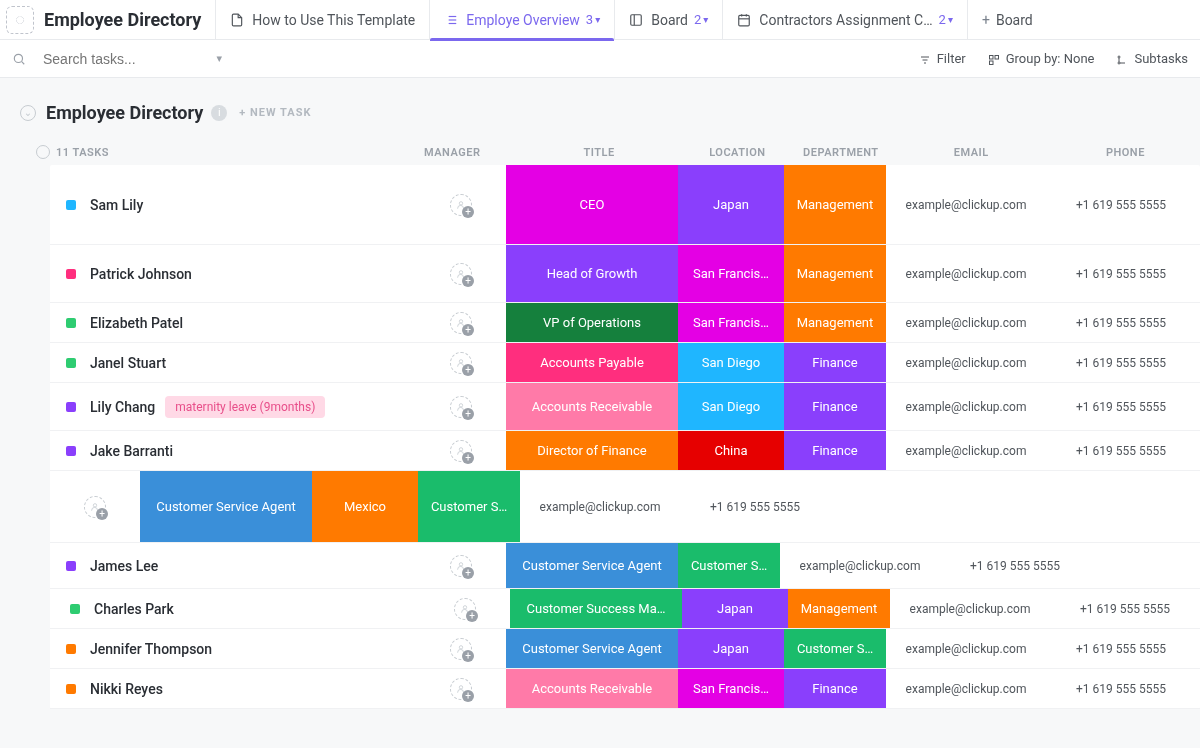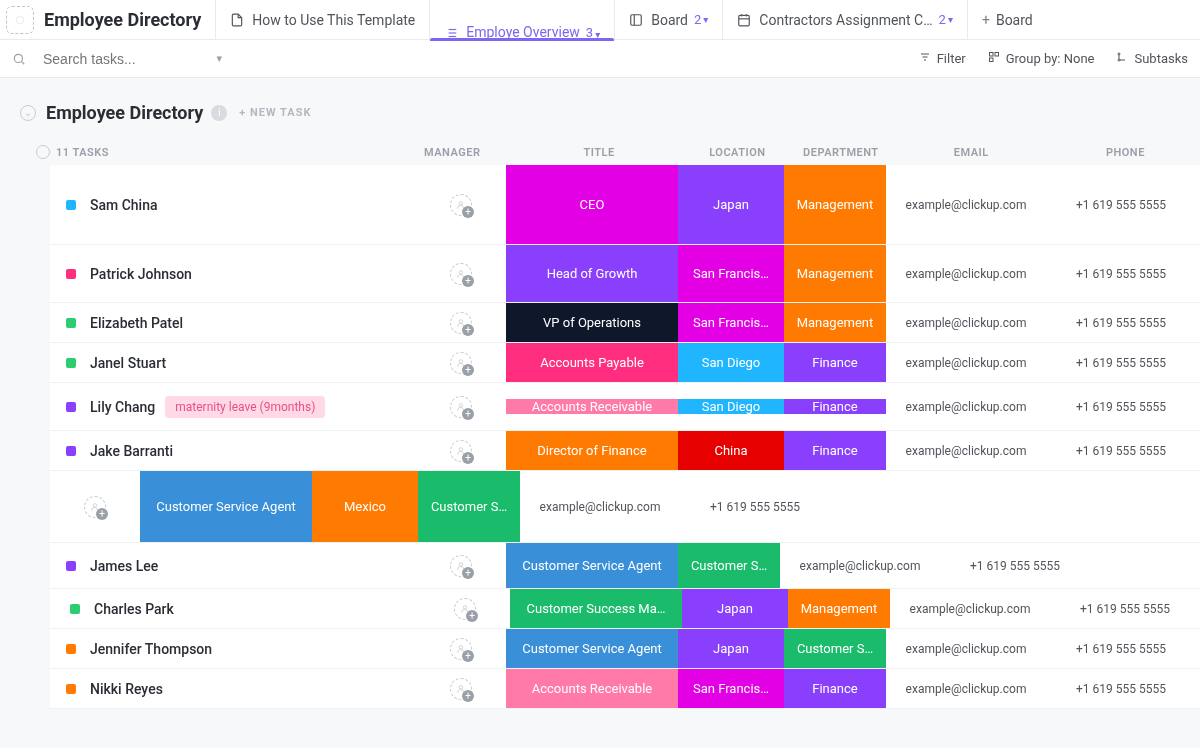--- a/index.html
+++ b/index.html
@@ -1,34 +1,34 @@
 <!DOCTYPE html>
 <html><head>
 <meta charset="utf-8">
 <style>
 * { box-sizing: border-box; margin: 0; padding: 0; }
 body { font-family: -apple-system, BlinkMacSystemFont, "Segoe UI", Roboto, sans-serif; background: #f7f8f9; font-size: 14px; color: #2a2e34; width: 1200px; }
 .topbar { display: flex; align-items: center; background: #fff; height: 40px; padding: 0 6px; border-bottom: 1px solid #e8eaed; }
 .topbar .logo { width: 28px; height: 28px; border: 1px dashed #c0c4cc; border-radius: 6px; margin-right: 10px; display:flex; align-items:center; justify-content:center; color:#c0c4cc; font-size:16px;}
 .topbar .title { font-weight: 700; font-size: 18px; margin-right: 14px; }
 .tab { display: flex; align-items: center; padding: 0 14px; height: 40px; cursor: pointer; color: #50555b; border-left: 1px solid #e8eaed; position: relative; white-space: nowrap; }
-.tab.active { color: #7b68ee; align-items: flex-end; }
+.tab.active { color: #7b68ee; }
 .tab.active::after { content:""; position:absolute; bottom:-1px; left:0; right:0; height:3px; background:#7b68ee; border-radius:2px 2px 0 0;}
 .tab .icon { margin-right: 8px; display:inline-flex; }
 .tab .count { color: #7b68ee; margin-left: 6px; font-size:13px; }
 .tab .caret { margin-left: 2px; font-size:10px; color:#7b68ee; }
 .tab.plain .count, .tab.plain .caret { color: #7b68ee; }
 .addview { display:flex; align-items:center; padding:0 14px; color:#50555b; cursor:pointer; border-left:1px solid #e8eaed; height:40px;}
 .addview .plus { margin-right:6px; font-size:14px; color:#7a828d;}
 .toolbar { display:flex; align-items:center; background:#fff; height:38px; padding:0 12px; border-bottom:1px solid #e8eaed; }
 .search { display:flex; align-items:center; color:#9aa0a8; flex: 0 0 210px; }
 .search input { border:none; outline:none; font-size:14px; margin-left:17px; width:140px; color:#2a2e34; }
 .search .chev { margin-left:auto; font-size:11px; color:#9aa0a8;}
 .spacer { flex:1; }
-.tool-item { display:flex; align-items:flex-start; margin-left:22px; color:#50555b; cursor:pointer; font-size:13px;}
+.tool-item { display:flex; align-items:flex-end; margin-left:22px; color:#50555b; cursor:pointer; font-size:13px;}
 .tool-item .ticon { margin-right:6px; display:inline-flex;}
 .section-header { display:flex; align-items:center; padding: 24px 20px 10px 20px; }
 .section-header .chev2 { width:16px; height:16px; border:1.5px solid #c7ccd1; border-radius:50%; margin-right:10px; display:flex; align-items:center; justify-content:center; font-size:10px; color:#c7ccd1;}
 .section-header .stitle { font-weight:700; font-size:18px; margin-right:8px;}
 .section-header .info { width:16px;height:16px;border-radius:50%; background:#d8dce0; color:#fff; font-size:11px; display:flex;align-items:center;justify-content:center; margin-right:12px;}
 .section-header .newtask { color:#b3b9c0; font-size:11px; font-weight:700; letter-spacing:1px; cursor:pointer;}
 .grid { padding: 6px 0 30px 20px; }
 .col-headers { display:flex; align-items:center; padding: 6px 0 6px 10px; color:#9aa0a8; font-size:11px; font-weight:600; letter-spacing:0.5px; }
 .hd-check { width:26px; display:flex; justify-content:center;}
 .hd-check .circ{width:14px;height:14px;border:1.5px solid #c7ccd1;border-radius:50%;}
@@ -178,21 +178,21 @@
     <div class="hd-title">TITLE</div>
     <div class="hd-loc">LOCATION</div>
     <div class="hd-dept">DEPARTMENT</div>
     <div class="hd-email">EMAIL</div>
     <div class="hd-phone">PHONE</div>
   </div>
   <div class="rows" id="rows">
       <div class="row" style="height: 80px;">
         <div class="r-name">
           <span class="dot" style="background:#1fb6ff"></span>
-          <span class="nm">Sam China</span>
+          <span class="nm">Sam Lily</span>
         </div>
         <div class="r-mgr">
           <div class="mgr-ph">
             <svg width="10" height="10" viewBox="0 0 24 24" fill="none" stroke="#c7ccd1" stroke-width="2">
               <circle cx="12" cy="8" r="4"></circle>
               <path d="M4 21v-1a7 7 0 0 1 14 0v1"></path>
             </svg>
           </div>
         </div>
         <div class="cell c-title" style="background:#e400e4">CEO</div>
@@ -226,21 +226,21 @@
           <span class="nm">Elizabeth Patel</span>
         </div>
         <div class="r-mgr">
           <div class="mgr-ph">
             <svg width="10" height="10" viewBox="0 0 24 24" fill="none" stroke="#c7ccd1" stroke-width="2">
               <circle cx="12" cy="8" r="4"></circle>
               <path d="M4 21v-1a7 7 0 0 1 14 0v1"></path>
             </svg>
           </div>
         </div>
-        <div class="cell c-title" style="background:#0f172a">VP of Operations</div>
+        <div class="cell c-title" style="background:#15803d">VP of Operations</div>
         <div class="cell c-loc" style="background:#e400e4">San Francis…</div>
         <div class="cell c-dept" style="background:#ff7a00">Management</div>
         <div class="r-email">example@clickup.com</div>
         <div class="r-phone">+1 619 555 5555</div>
       </div>
       <div class="row" style="height: 40px;">
         <div class="r-name">
           <span class="dot" style="background:#2ecc71"></span>
           <span class="nm">Janel Stuart</span>
         </div>
@@ -251,21 +251,21 @@
               <path d="M4 21v-1a7 7 0 0 1 14 0v1"></path>
             </svg>
           </div>
         </div>
         <div class="cell c-title" style="background:#ff2e7e">Accounts Payable</div>
         <div class="cell c-loc" style="background:#1fb6ff">San Diego</div>
         <div class="cell c-dept" style="background:#8a3ffc">Finance</div>
         <div class="r-email">example@clickup.com</div>
         <div class="r-phone">+1 619 555 5555</div>
       </div>
-      <div class="row" style="height: 48px; align-items: center;">
+      <div class="row" style="height: 48px;">
         <div class="r-name">
           <span class="dot" style="background:#8a3ffc"></span>
           <span class="nm">Lily Chang</span>
           <span class="tag">maternity leave (9months)</span>
         </div>
         <div class="r-mgr">
           <div class="mgr-ph">
             <svg width="10" height="10" viewBox="0 0 24 24" fill="none" stroke="#c7ccd1" stroke-width="2">
               <circle cx="12" cy="8" r="4"></circle>
               <path d="M4 21v-1a7 7 0 0 1 14 0v1"></path>

